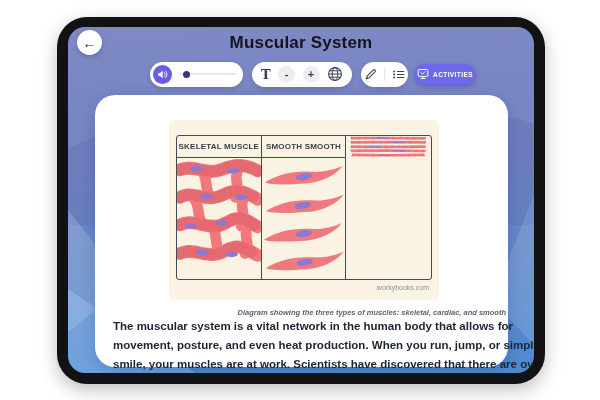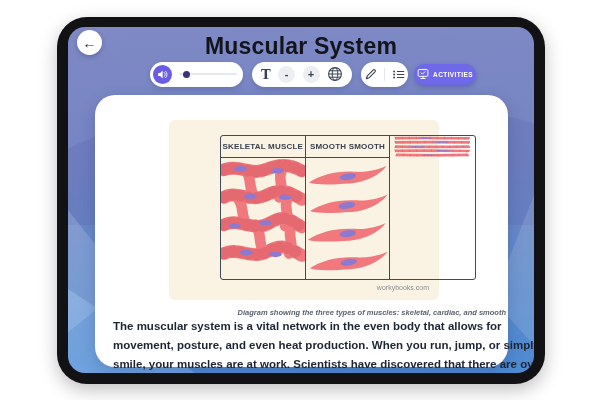--- a/index.html
+++ b/index.html
@@ -20,21 +20,21 @@
             clip-path:polygon(0 30%, 85% 100%, 0 100%); }
   .poly-c { right:0; bottom:28px; width:46px; height:150px; background:rgba(255,255,255,.12);
             clip-path:polygon(100% 0, 100% 100%, 10% 70%); }
 
   .back-btn { position:absolute; left:9px; top:3px; width:25px; height:25px; border-radius:50%;
               background:#ffffff; box-shadow:0 2px 5px rgba(20,30,70,.25); display:flex;
               align-items:center; justify-content:center; cursor:pointer; }
   .back-btn span { font-size:14px; color:#23232e; line-height:1; }
 
   .title { position:absolute; left:0; top:6px; width:100%; text-align:center;
-           font-size:23px; font-weight:800; color:#14141d; letter-spacing:.2px; }
+           font-size:17px; font-weight:800; color:#14141d; letter-spacing:.2px; }
 
   .toolbar { position:absolute; left:82px; top:34px; height:26px; display:flex; align-items:center; }
   .pill { background:#ffffff; border-radius:13px; height:25px; display:flex; align-items:center;
           box-shadow:0 2px 5px rgba(25,35,80,.18); }
   .pill-volume { width:93px; padding:0 6px 0 3px; margin-right:9px; }
   .vol-circle { width:19px; height:19px; border-radius:50%; background:#6B5CE6; display:flex;
                 align-items:center; justify-content:center; flex:0 0 auto; cursor:pointer; }
   .vol-track { position:relative; flex:1; height:2px; background:#E7E8EE; border-radius:2px; margin-left:7px; cursor:pointer; }
   .vol-thumb { position:absolute; left:4px; top:-2.5px; width:7px; height:7px; border-radius:50%;
                background:#3A3478; cursor:pointer; }
@@ -51,21 +51,21 @@
   .activities span { color:#ffffff; font-size:6.5px; font-weight:700; letter-spacing:.4px; }
 
   .card { position:absolute; left:27px; top:68px; width:413px; height:272px; background:#ffffff;
           border-radius:20px; border:2px solid rgba(255,255,255,.65);
           box-shadow:0 5px 16px rgba(25,45,100,.22); }
 
   .diagram { position:absolute; left:72px; top:23px; width:270px; height:180px;
              background:#FAF3E3; border-radius:6px; }
   .mtable { position:absolute; left:7px; top:15px; width:256px; height:145px;
             border:1px solid #3F4A5C; border-radius:3px; display:grid;
-            grid-template-columns:1fr 1fr 1fr; grid-template-rows:22px 1fr; overflow:hidden;margin-left:44px; }
+            grid-template-columns:1fr 1fr 1fr; grid-template-rows:22px 1fr; overflow:hidden; }
   .th { border-bottom:1px solid #3F4A5C; display:flex; align-items:center; justify-content:center;
         font-size:8px; font-weight:700; color:#38414F; letter-spacing:.2px; }
   .th:nth-child(1), .th:nth-child(2) { border-right:1px solid #3F4A5C; }
   .td { overflow:hidden; }
   .td:nth-child(4), .td:nth-child(5) { border-right:1px solid #3F4A5C; }
   .td svg { display:block; width:100%; height:100%; }
   .watermark { position:absolute; right:10px; top:164px; font-size:7px; color:#8C9099; }
 
   .caption { position:absolute; left:0; top:211px; width:100%; text-align:right;
              font-style:italic; font-size:7.5px; font-weight:600; color:#5B6270; }
@@ -222,20 +222,20 @@
               </g>
             </svg>
           </div>
         </div>
         <div class="watermark">workybooks.com</div>
       </div>
 
       <div class="caption">Diagram showing the three types of muscles: skeletal, cardiac, and smooth</div>
 
       <div class="article">
-        <div>The muscular system is a vital network in the even body that allows for</div>
+        <div>The muscular system is a vital network in the human body that allows for</div>
         <div>movement, posture, and even heat production. When you run, jump, or simply</div>
         <div>smile, your muscles are at work. Scientists have discovered that there are over 600</div>
       </div>
     </div>
 
   </div>
 </div>
 
 </body></html>

